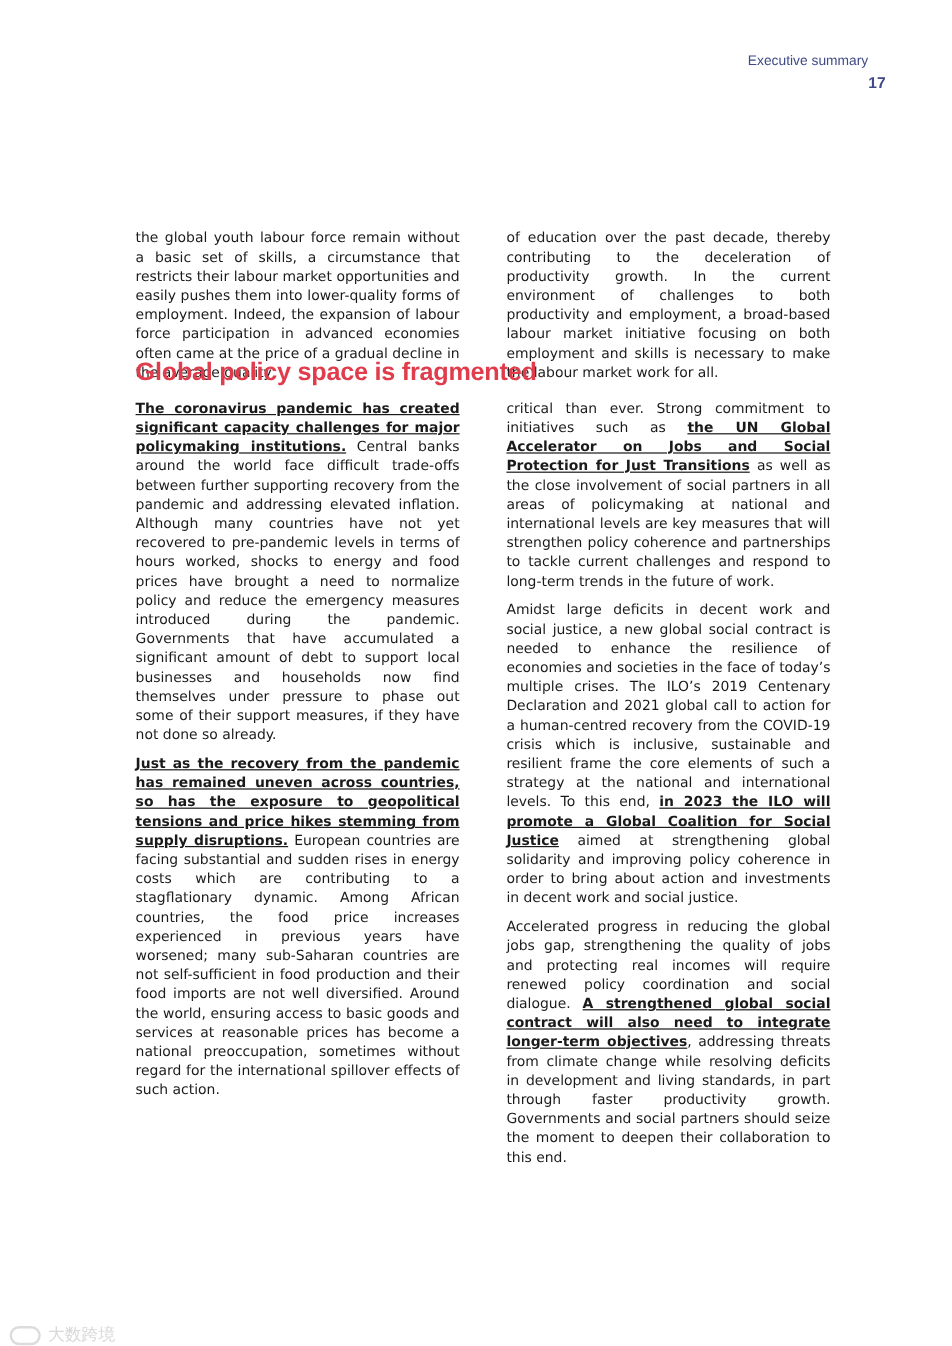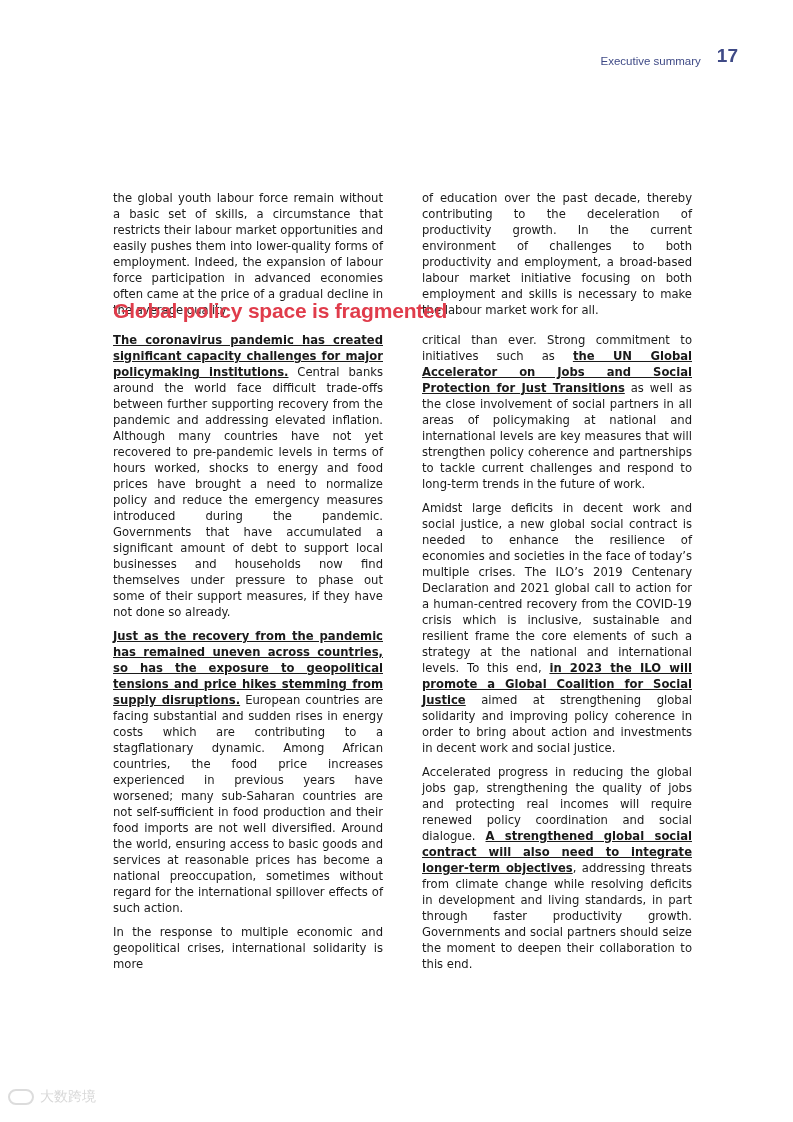--- a/index.html
+++ b/index.html
@@ -2,46 +2,46 @@
 <html><head>
 <meta charset="utf-8">
 <style>
   html, body { margin: 0; padding: 0; background: #ffffff; }
   body {
     width: 793px; height: 1122px; position: relative; overflow: hidden;
     font-family: "DejaVu Sans", sans-serif; color: #1a1a1a;
   }
   .header {
     position: absolute; top: 45px; right: 55px;
-    display: flex; align-items: flex-end; gap: 16px;
+    display: flex; align-items: flex-start; 
     font-family: "Liberation Sans", sans-serif;
   }
   .header .section { font-size: 11.5px; color: #3f4a86; }
-  .header .pageno { font-size: 19px; font-weight: bold; color: #3f4a86; }
+  .header .pageno { font-size: 13px; font-weight: bold; color: #3f4a86; margin-top: 16px; }
 
   .col {
     position: absolute; width: 270px;
     font-size: 11.6px; line-height: 16px; text-align: justify;
     hyphens: auto;
   }
   .col p { margin: 0 0 8px 0; }
   .col b { font-weight: bold; text-decoration: underline; }
   .left { left: 113px; }
   .right { left: 422px; }
   .top-row { top: 166px; margin-top: 24px; }
   .main-row { top: 332px; }
 
   .heading {
     position: absolute; left: 113px; top: 299px;
     font-family: "Liberation Sans", sans-serif; font-weight: bold;
     font-size: 21px; color: #e03c4b; letter-spacing: -0.2px; margin: 0;
   }
 
   .watermark {
-    position: absolute; left: 8px; bottom: 16px;
+    position: absolute; left: 8px; bottom: 0;
     font-size: 14px; color: #d8d8d8; font-family: "DejaVu Sans", sans-serif;
     display: flex; align-items: center; gap: 6px;
   }
   .watermark .logo {
     width: 26px; height: 16px; border: 2px solid #dcdcdc; border-radius: 8px;
     box-sizing: border-box;
   }
 </style>
 </head>
 <body>
@@ -60,23 +60,20 @@
 
 <h2 class="heading">Global policy space is fragmented</h2>
 
 <div class="col left main-row">
   <p>
     <b>The coronavirus pandemic has created significant capacity challenges for major policymaking institutions.</b><span> Central banks around the world face difficult trade-offs between further supporting recovery from the pandemic and addressing elevated inflation. Although many countries have not yet recovered to pre-pandemic levels in terms of hours worked, shocks to energy and food prices have brought a need to normalize policy and reduce the emergency measures introduced during the pandemic. Governments that have accumulated a significant amount of debt to support local businesses and households now find themselves under pressure to phase out some of their support measures, if they have not done so already.</span>
   </p>
   <p>
     <b>Just as the recovery from the pandemic has remained uneven across countries, so has the exposure to geopolitical tensions and price hikes stemming from supply disruptions.</b><span> European countries are facing substantial and sudden rises in energy costs which are contributing to a stagflationary dynamic. Among African countries, the food price increases experienced in previous years have worsened; many sub-Saharan countries are not self-sufficient in food production and their food imports are not well diversified. Around the world, ensuring access to basic goods and services at reasonable prices has become a national preoccupation, sometimes without regard for the international spillover effects of such action.</span>
   </p>
-  <p>
-    <span>In the response to multiple economic and geopolitical crises, international solidarity is more</span>
-  </p>
 </div>
 
 <div class="col right main-row">
   <p>
     <span>critical than ever. Strong commitment to initiatives such as </span><b>the UN Global Accelerator on Jobs and Social Protection for Just Transitions</b><span> as well as the close involvement of social partners in all areas of policymaking at national and international levels are key measures that will strengthen policy coherence and partnerships to tackle current challenges and respond to long-term trends in the future of work.</span>
   </p>
   <p>
     <span>Amidst large deficits in decent work and social justice, a new global social contract is needed to enhance the resilience of economies and societies in the face of today’s multiple crises. The ILO’s 2019 Centenary Declaration and 2021 global call to action for a human-centred recovery from the COVID-19 crisis which is inclusive, sustainable and resilient frame the core elements of such a strategy at the national and international levels. To this end, </span><b>in 2023 the ILO will promote a Global Coalition for Social Justice</b><span> aimed at strengthening global solidarity and improving policy coherence in order to bring about action and investments in decent work and social justice.</span>
   </p>
   <p>

